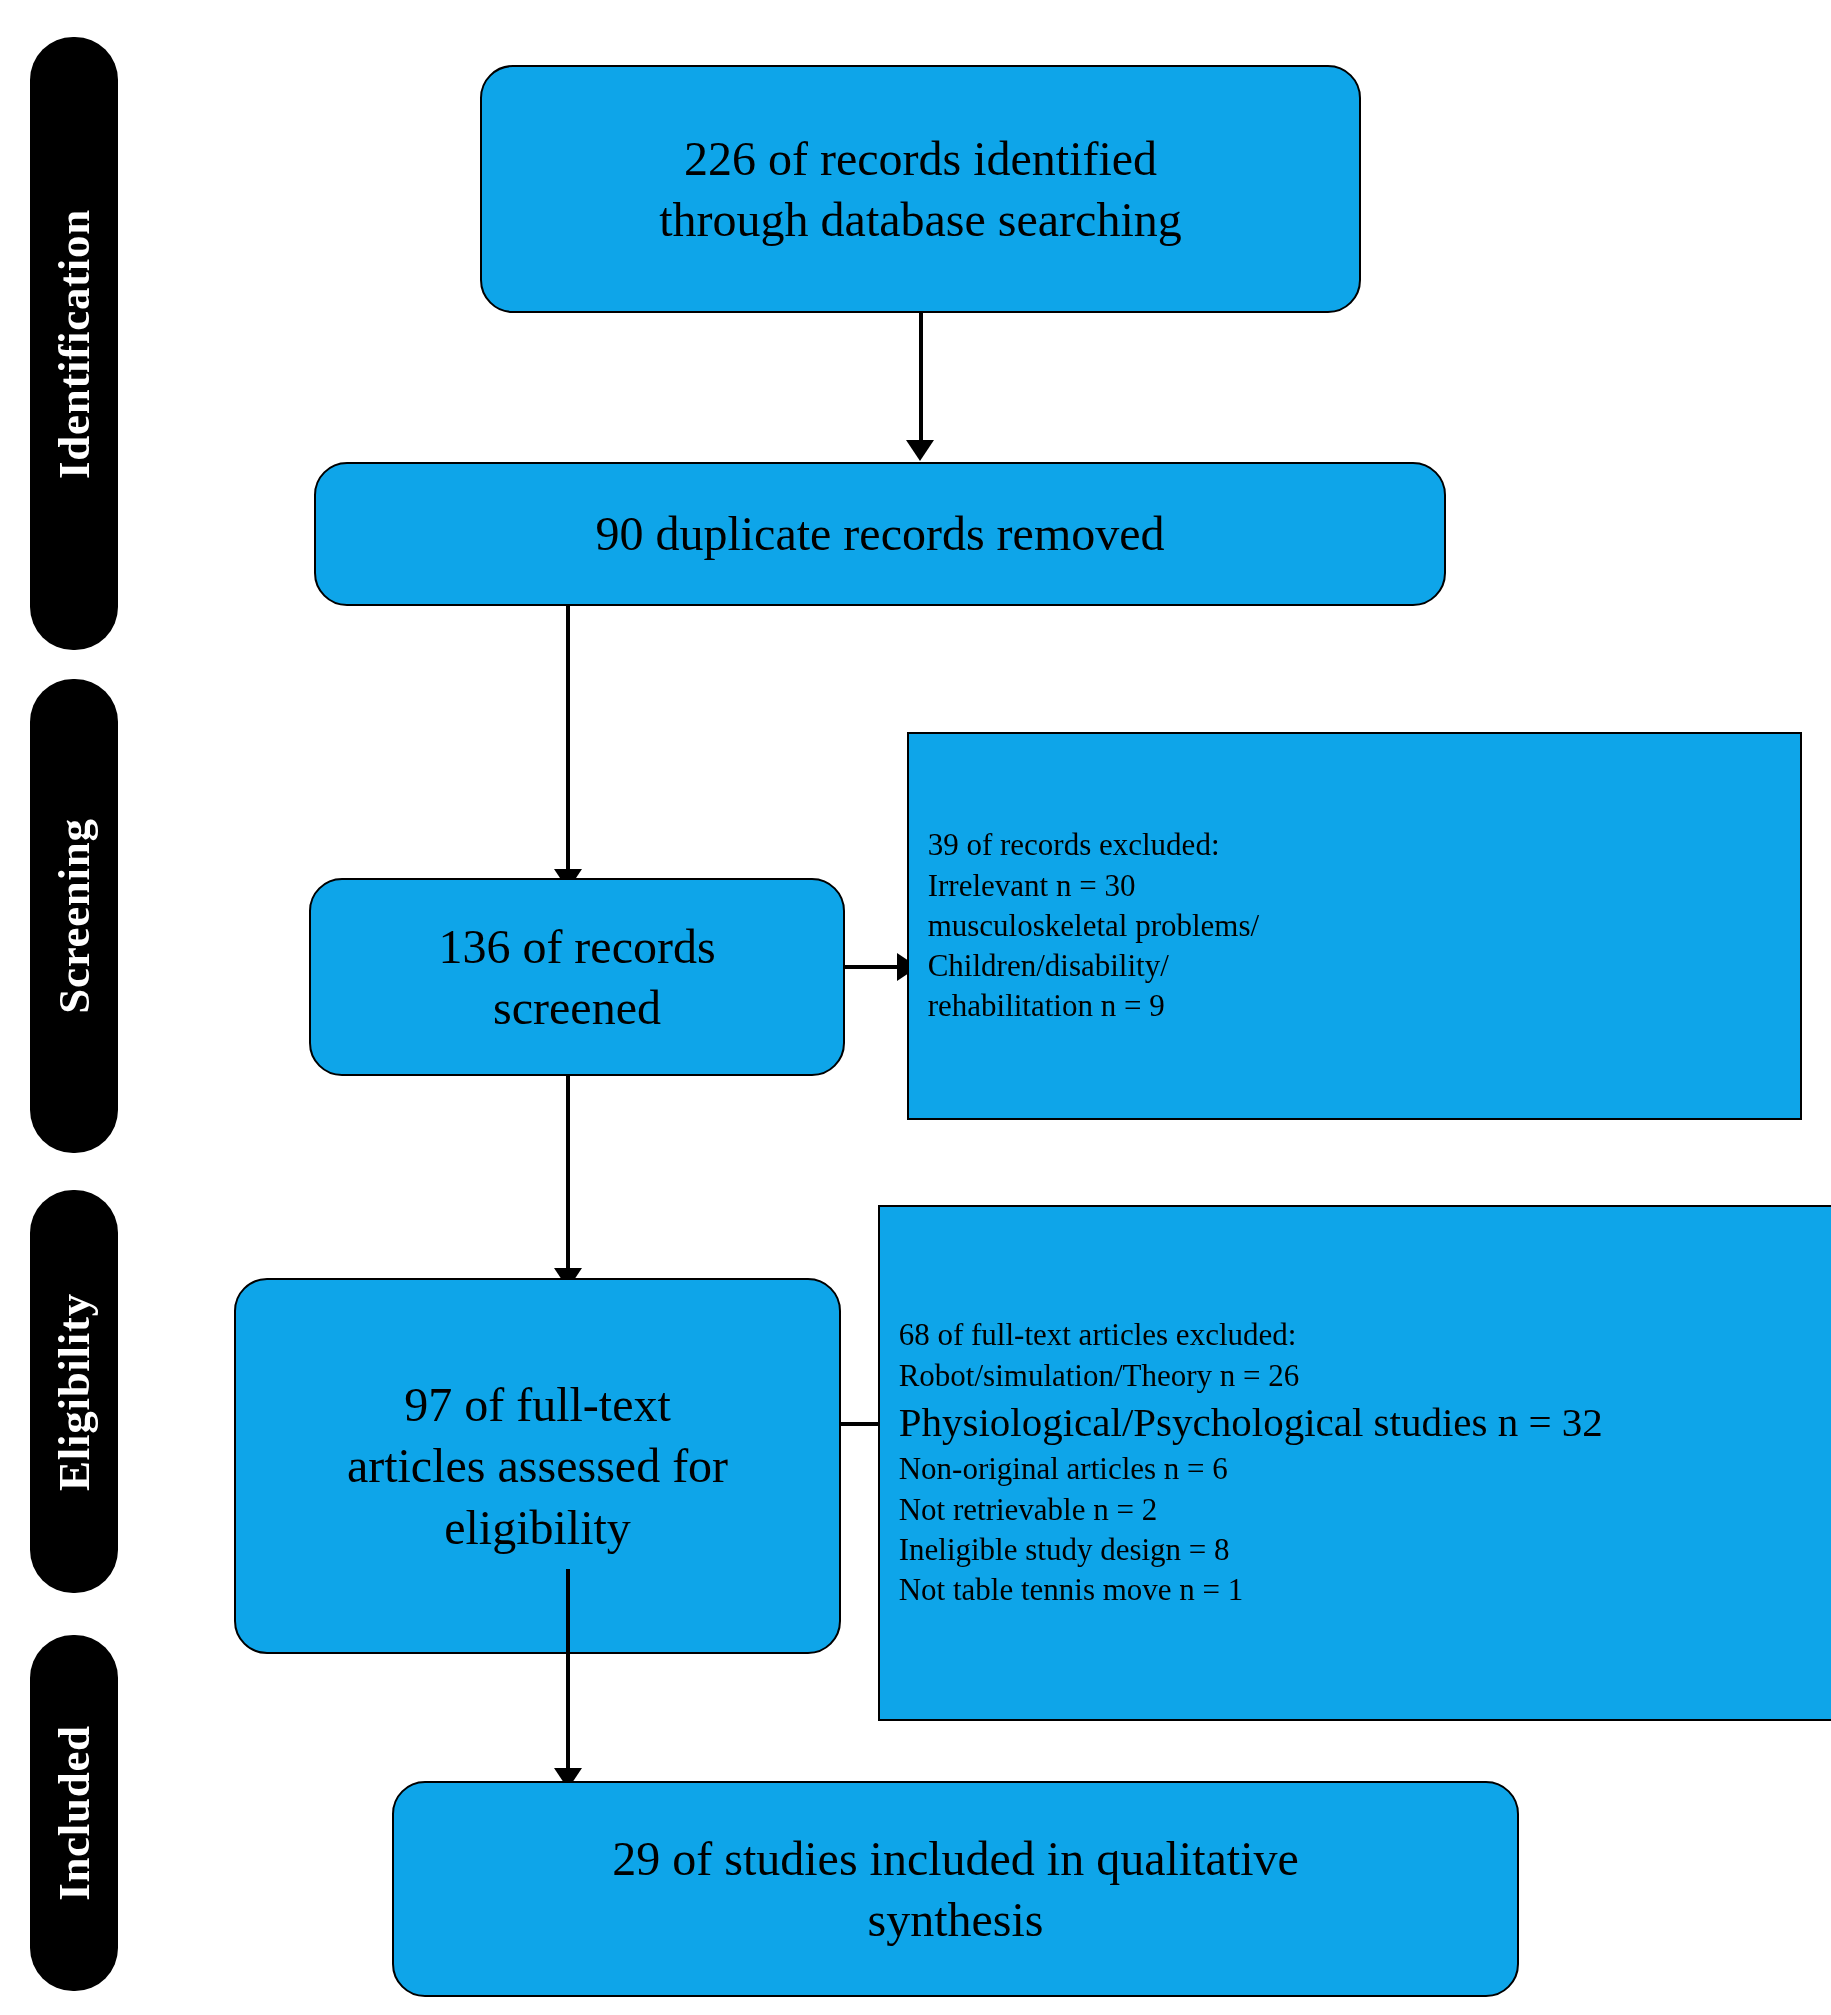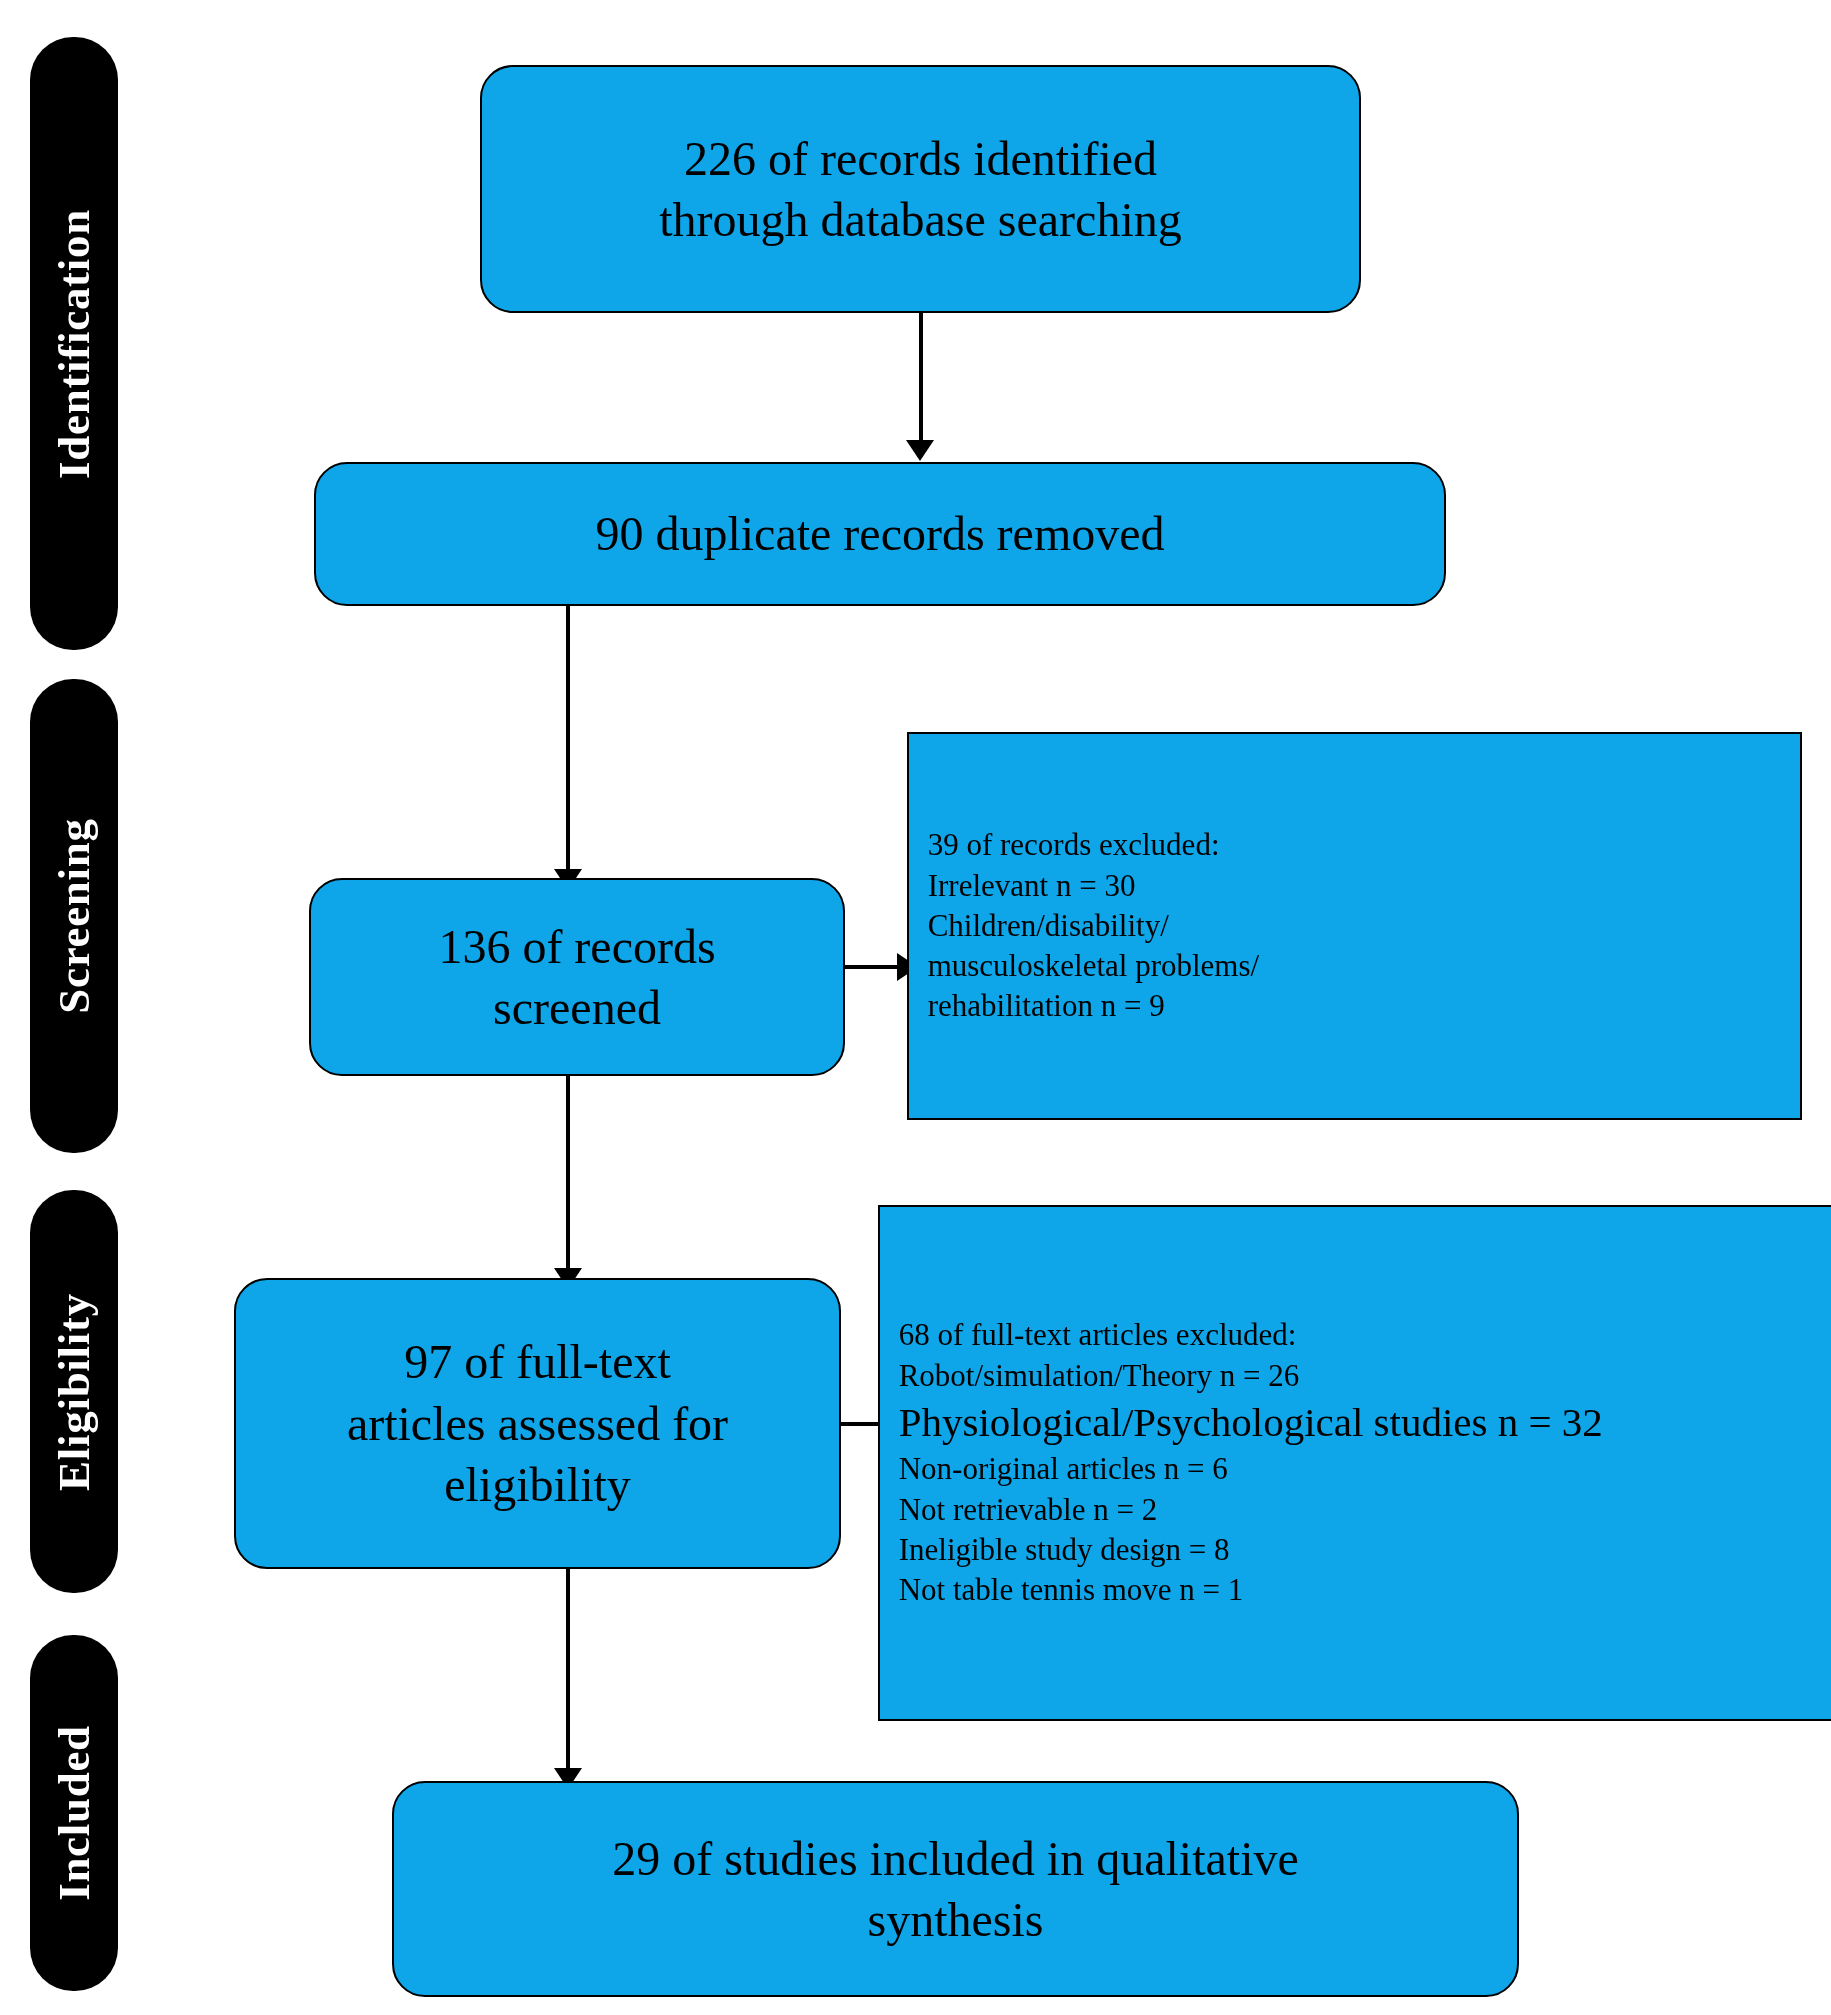--- a/index.html
+++ b/index.html
@@ -149,30 +149,30 @@
 screened</div>
   </div>
 
   <div class="hline" style="left:845px; top:965px; width:65px;"></div>
   <div class="arrow-right" style="left:897px; top:953px;"></div>
 
   <div class="flow-box sharp" style="left:907px; top:732px; width:895px; height:388px;">
     <div class="exclusion-list">
       <div class="exclusion-line">39 of records excluded:</div>
       <div class="exclusion-line">Irrelevant n = 30</div>
+      <div class="exclusion-line">musculoskeletal problems/</div>
       <div class="exclusion-line">Children/disability/</div>
-      <div class="exclusion-line">musculoskeletal problems/</div>
       <div class="exclusion-line">rehabilitation n = 9</div>
     </div>
   </div>
 
   <div class="vline" style="left:566px; top:1076px; height:198px;"></div>
   <div class="arrow-down" style="left:554px; top:1268px;"></div>
 
-  <div class="flow-box rounded" style="left:234px; top:1278px; width:607px; height:291px;">
+  <div class="flow-box rounded" style="left:234px; top:1278px; width:607px; height:376px;">
     <div class="box-text">97 of full-text
 articles assessed for
 eligibility</div>
   </div>
 
   <div class="hline" style="left:841px; top:1422px; width:68px;"></div>
   <div class="arrow-right" style="left:897px; top:1409px;"></div>
 
   <div class="flow-box sharp" style="left:878px; top:1197px; width:1088px; height:516px;margin-top:8px;">
     <div class="exclusion-list">

